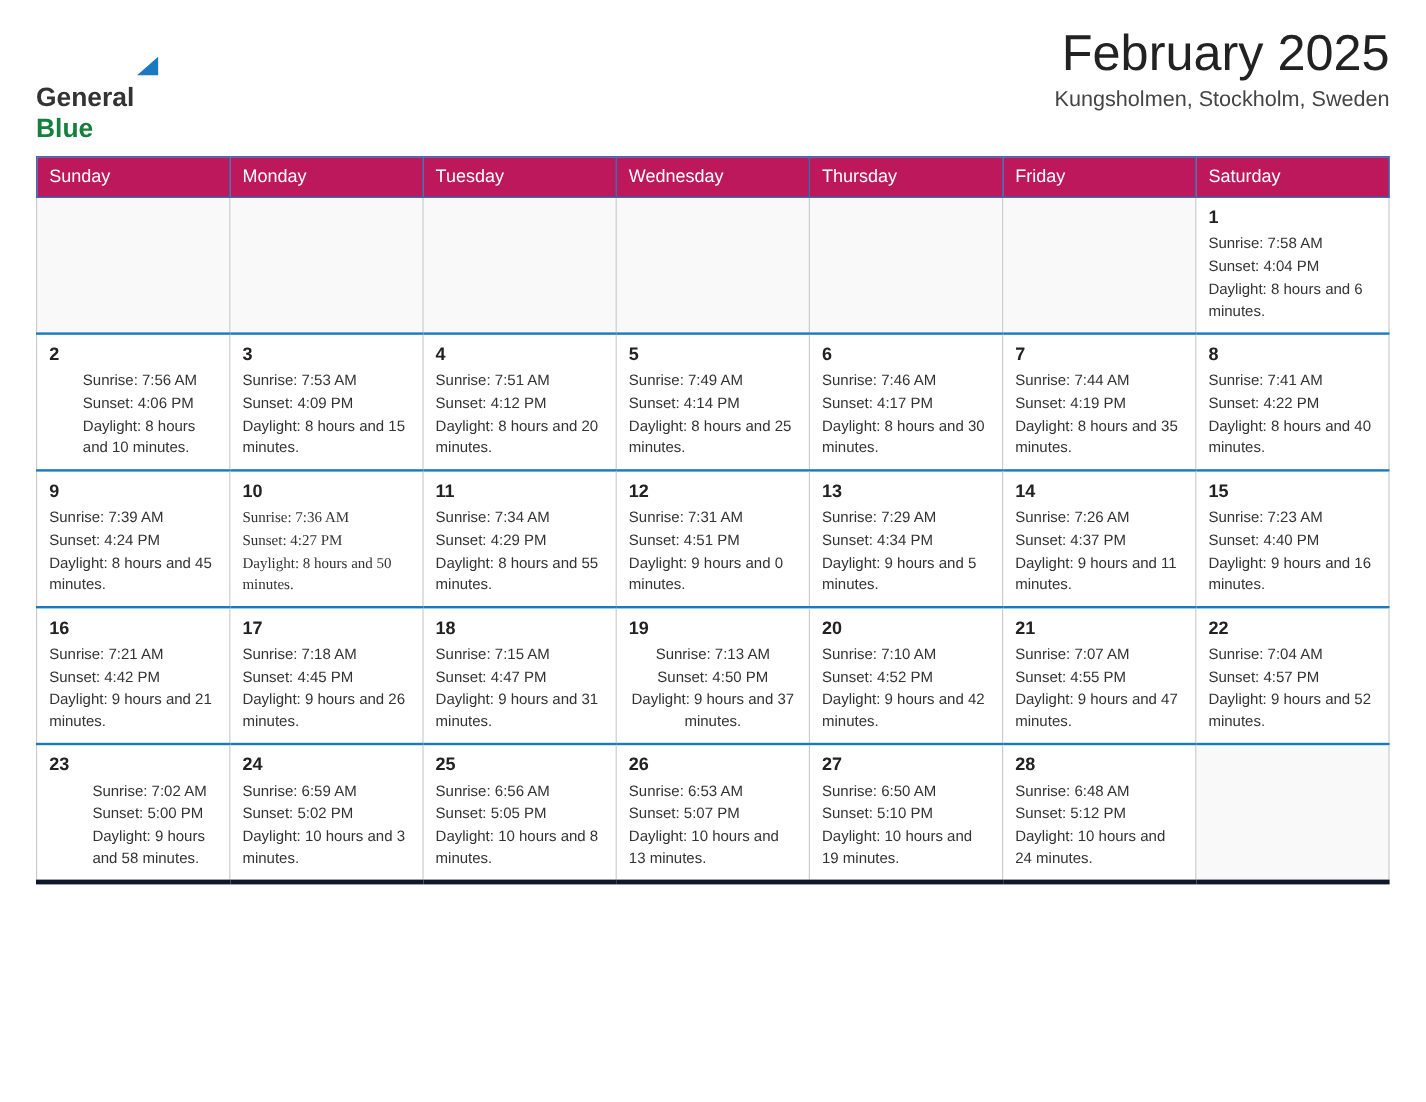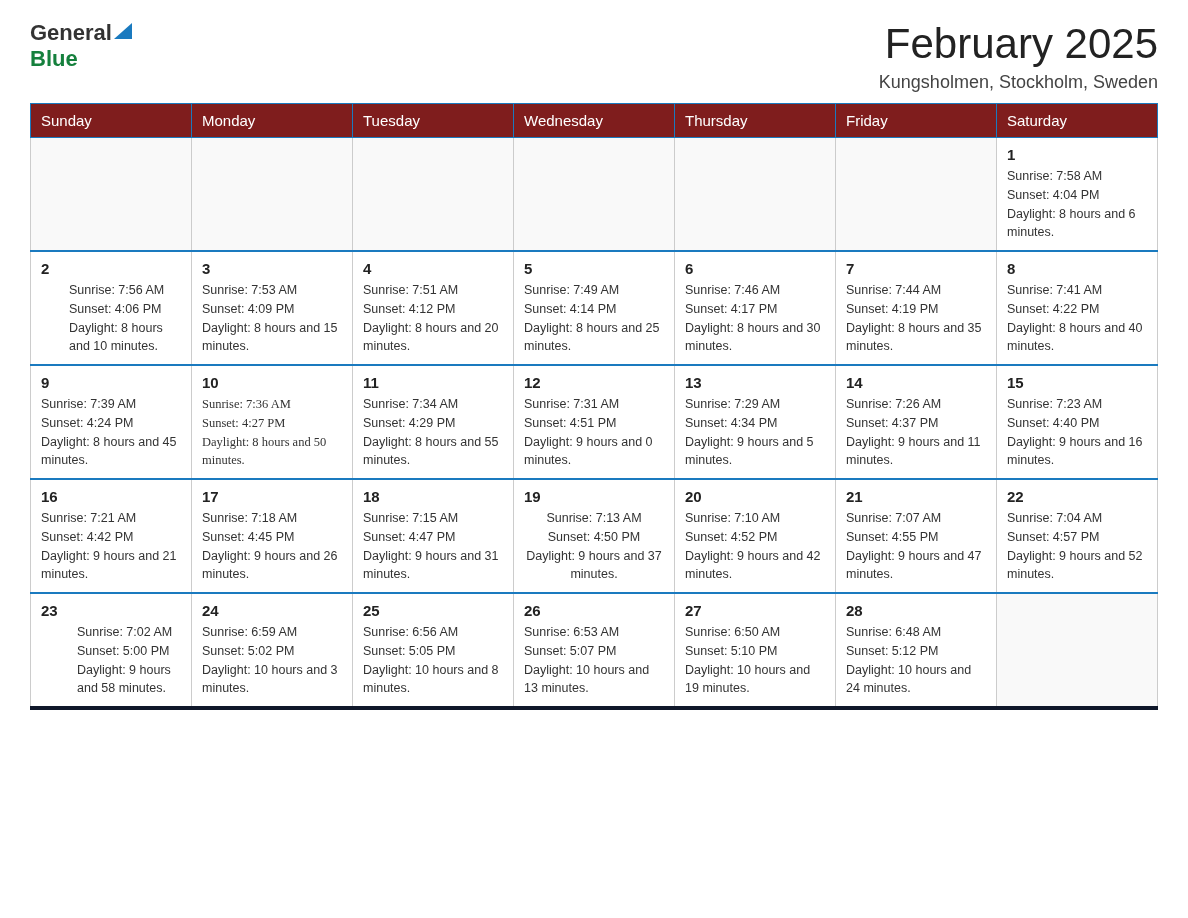--- a/index.html
+++ b/index.html
@@ -17,20 +17,21 @@
     }
     .logo {
       display: flex;
       flex-direction: column;
       align-items: flex-start;
     }
     .logo-text-general {
       font-size: 22px;
       font-weight: bold;
       color: #333;
+      margin-top: 48px;
     }
     .logo-text-blue {
       font-size: 22px;
       font-weight: bold;
       color: #15803d;
     }
     .logo-line {
       display: flex;
       align-items: center;
     }
@@ -46,21 +47,21 @@
       font-size: 18px;
       color: #444;
       margin-top: 4px;
     }
     .calendar {
       width: 100%;
       border-collapse: collapse;
       margin-top: 10px;
     }
     .calendar thead tr th {
-      background-color: #7f1d1d;
+      background-color: #be185d;
       color: #fff;
       padding: 8px 10px;
       text-align: left;
       font-size: 15px;
       font-weight: normal;
       border: 1px solid #1a7abf;
     }
     .calendar tbody tr td {
       vertical-align: top;
       padding: 8px 10px;

